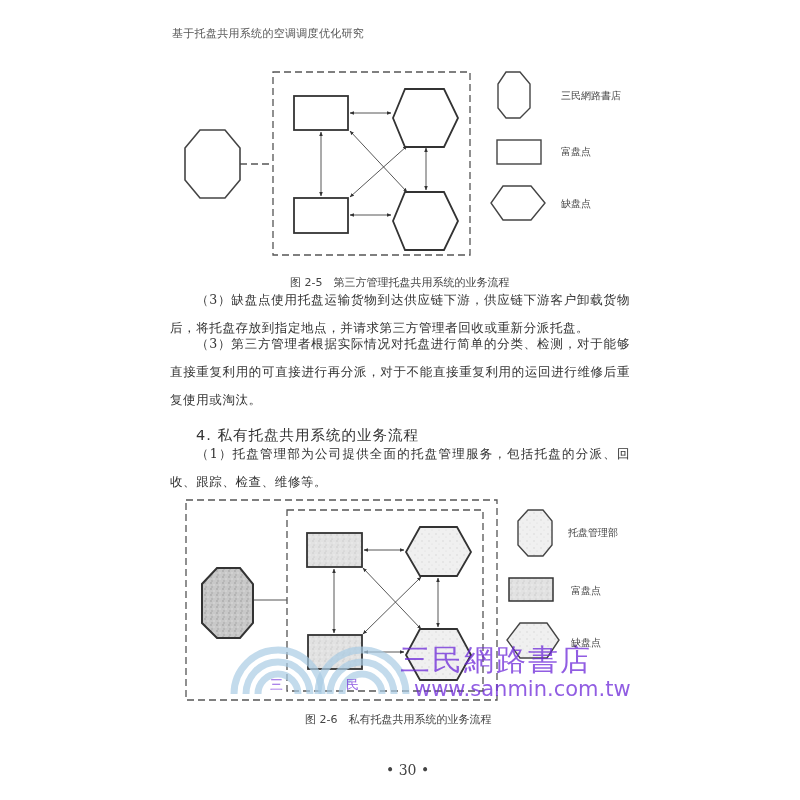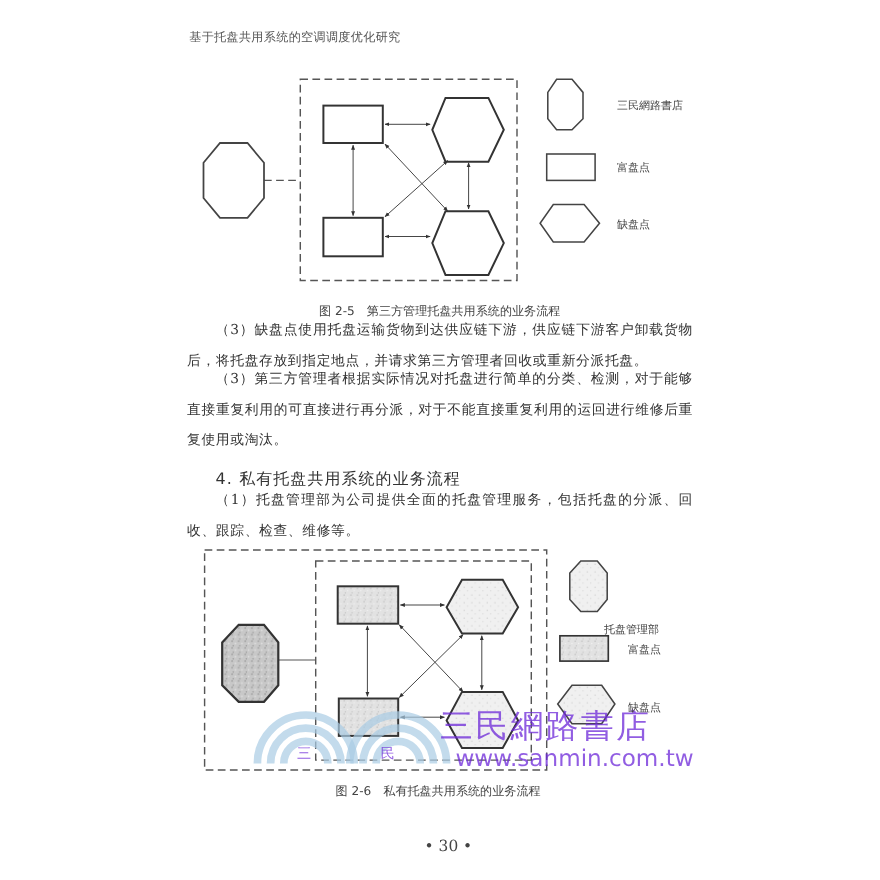--- a/index.html
+++ b/index.html
@@ -120,19 +120,19 @@
 
 <div class="abs section-heading" style="left:196px; top:426px;">4. 私有托盘共用系统的业务流程</div>
 
 <div class="abs para" style="left:170px; top:440px; text-indent:26px;">（1）托盘管理部为公司提供全面的托盘管理服务，包括托盘的分派、回收、跟踪、检查、维修等。</div>
 
 <div class="abs watermark" style="left:400px; top:640px; font-size:30px; letter-spacing:2px;">三民網路書店</div>
 <div class="abs watermark" style="left:414px; top:677px; font-size:21px; font-family:'DejaVu Sans', sans-serif;">www.sanmin.com.tw</div>
 <div class="abs watermark" style="left:270px; top:676px; font-size:13px;">三</div>
 <div class="abs watermark" style="left:346px; top:676px; font-size:13px;">民</div>
 
-<div class="abs legend-label" style="left:549px; top:526px;margin-top:39px;">托盘管理部</div>
+<div class="abs legend-label" style="left:568px; top:526px;">托盘管理部</div>
 <div class="abs legend-label" style="left:571px; top:584px;">富盘点</div>
 <div class="abs legend-label" style="left:571px; top:636px;">缺盘点</div>
 
 <div class="abs caption" style="left:305px; top:712px;">图 2-6　私有托盘共用系统的业务流程</div>
 
 <div class="abs page-number" style="left:386px; top:762px;">• 30 •</div>
 
 </body></html>

